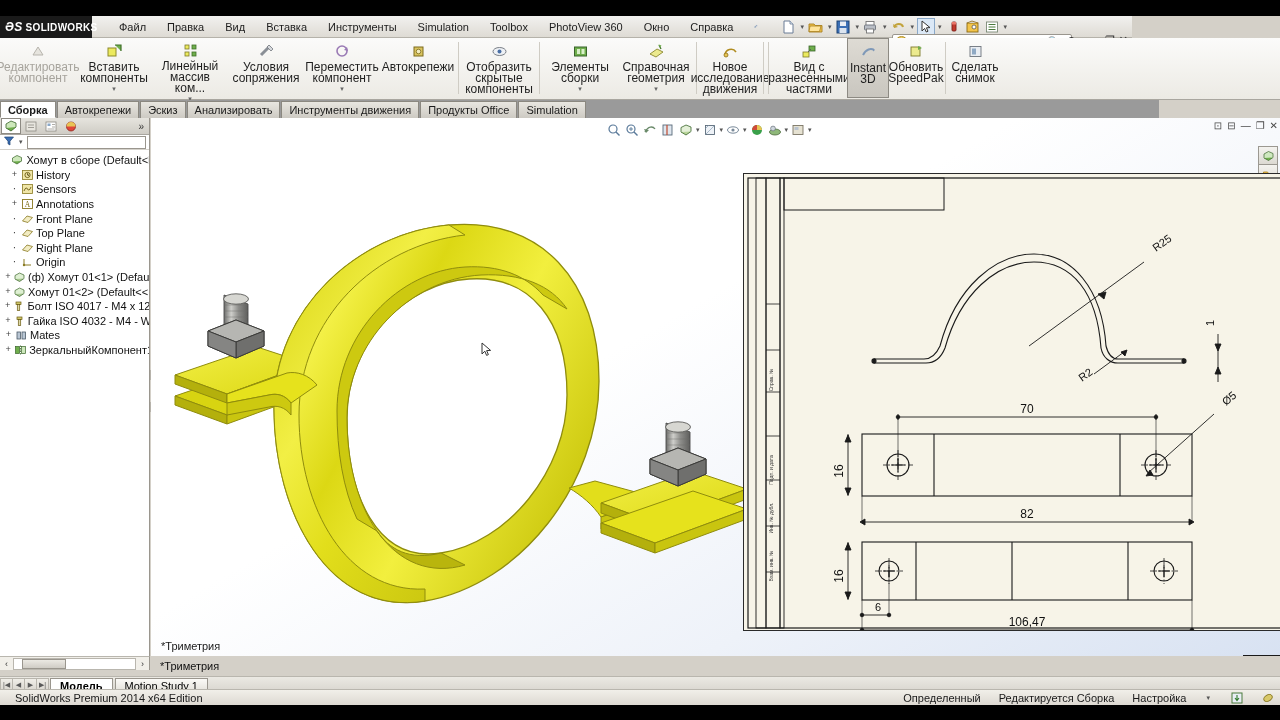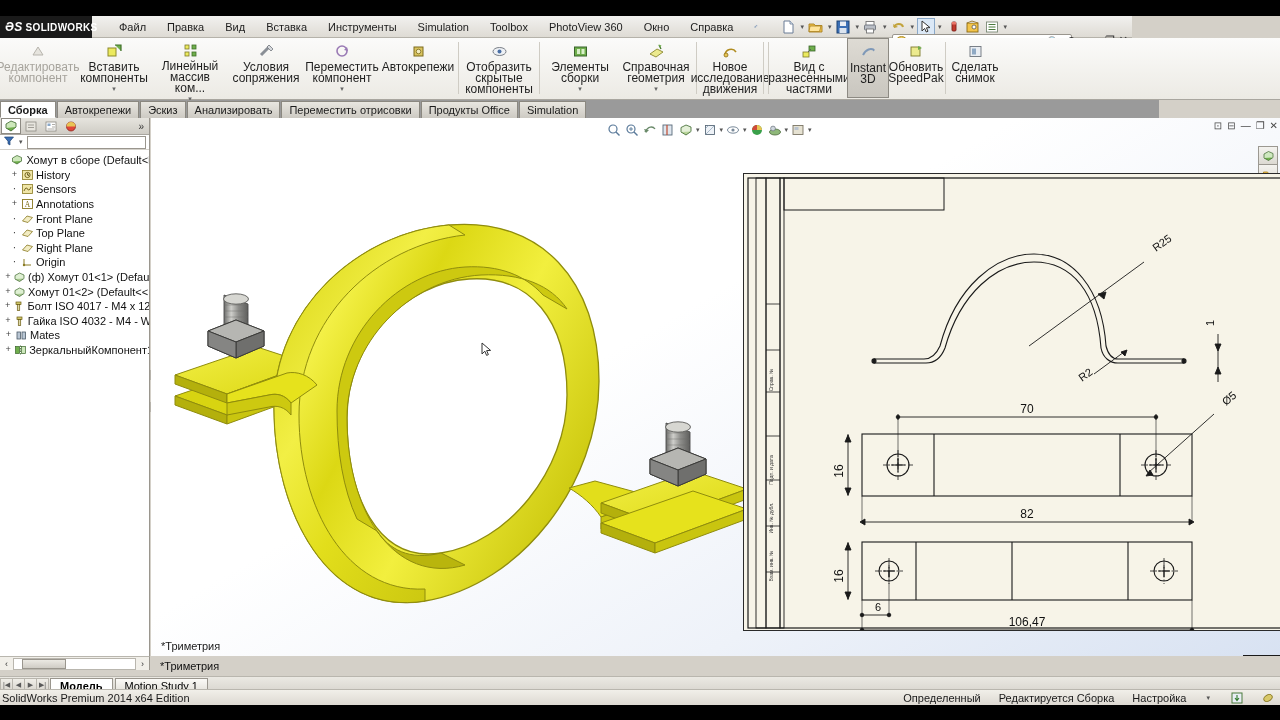--- a/index.html
+++ b/index.html
@@ -162,21 +162,21 @@
     height:15px; padding:1px 9px 0 9px; font-size:11px;
     border:1px solid #9a968e; background:linear-gradient(#fbfaf7,#e3e0d9); margin-left:2px;
   }
   .btab.active { background:#fff; font-weight:bold; }
 
   .statusbar {
     position:absolute; left:0; top:689px; width:1280px; height:16px;
     background:linear-gradient(#f1efe9,#ddd9d2); border-top:1px solid #b9b6ae;
     display:flex; align-items:center; font-size:11px; color:#1a1a1a;
   }
-  .statusbar .left { padding-left:2px; }
+  .statusbar .left { padding-left:15px; }
   .statusbar .right { margin-left:auto; display:flex; align-items:center; gap:18px; padding-right:6px; }
   .bottomblack { position:absolute; left:0; top:705px; width:1280px; height:15px; background:#000; }
 
   .sbicon { width:13px; height:13px; display:inline-flex; align-items:center; justify-content:center; }
 </style>
 </head>
 <body>
 
 <div id="app">
 
@@ -453,21 +453,21 @@
       </span>
       <span class="lbl">Сделать снимок</span>
     </div>
   </div>
 
   <div class="cmdtabs">
     <div class="ctab active">Сборка</div>
     <div class="ctab">Автокрепежи</div>
     <div class="ctab">Эскиз</div>
     <div class="ctab">Анализировать</div>
-    <div class="ctab">Переместить отрисовки</div>
+    <div class="ctab">Инструменты движения</div>
     <div class="ctab">Продукты Office</div>
     <div class="ctab">Simulation</div>
   </div>
 
   <div class="leftpanel">
     <div class="panel-tabs">
       <div class="ptab sel">
         <svg width="15" height="14" viewBox="0 0 15 14">
             <path d="M2 9 L7 5 L12 8 L7 12z" fill="#6fae4c" stroke="#39642a" stroke-width=".8"></path>
             <path d="M2 9 L2 5 L7 2 L12 4 L12 8" fill="#cde8bb" stroke="#39642a" stroke-width=".8"></path>

